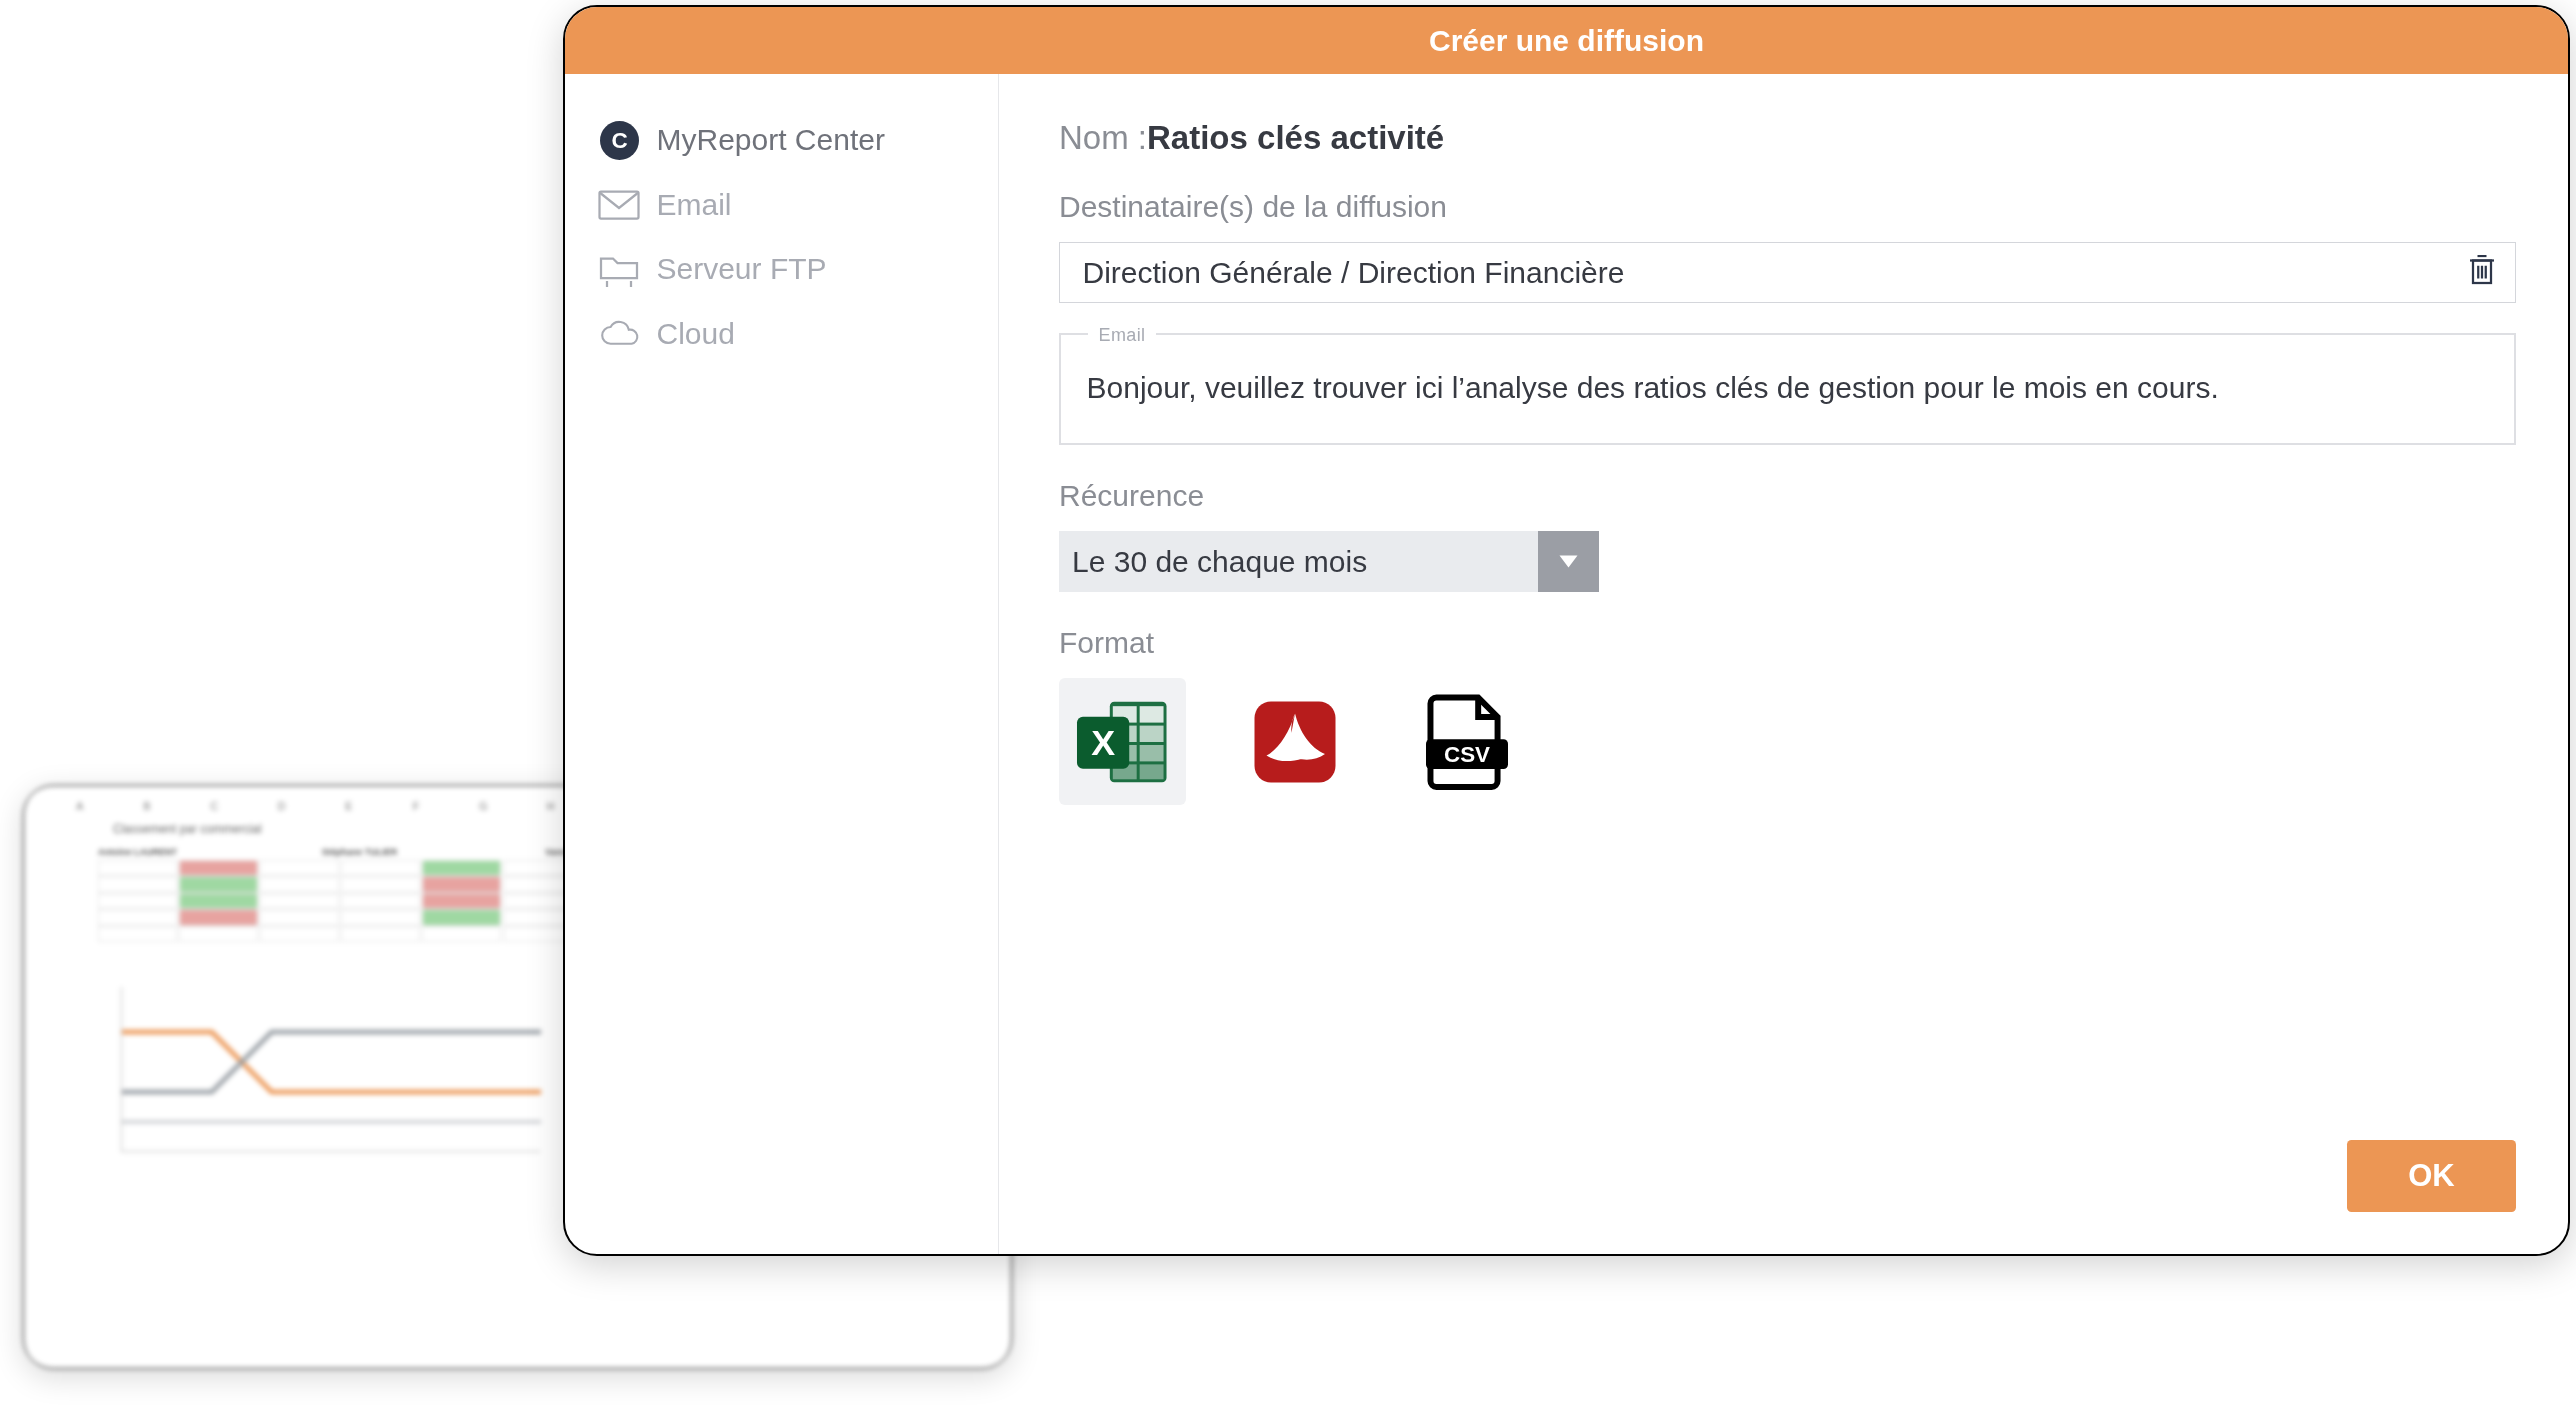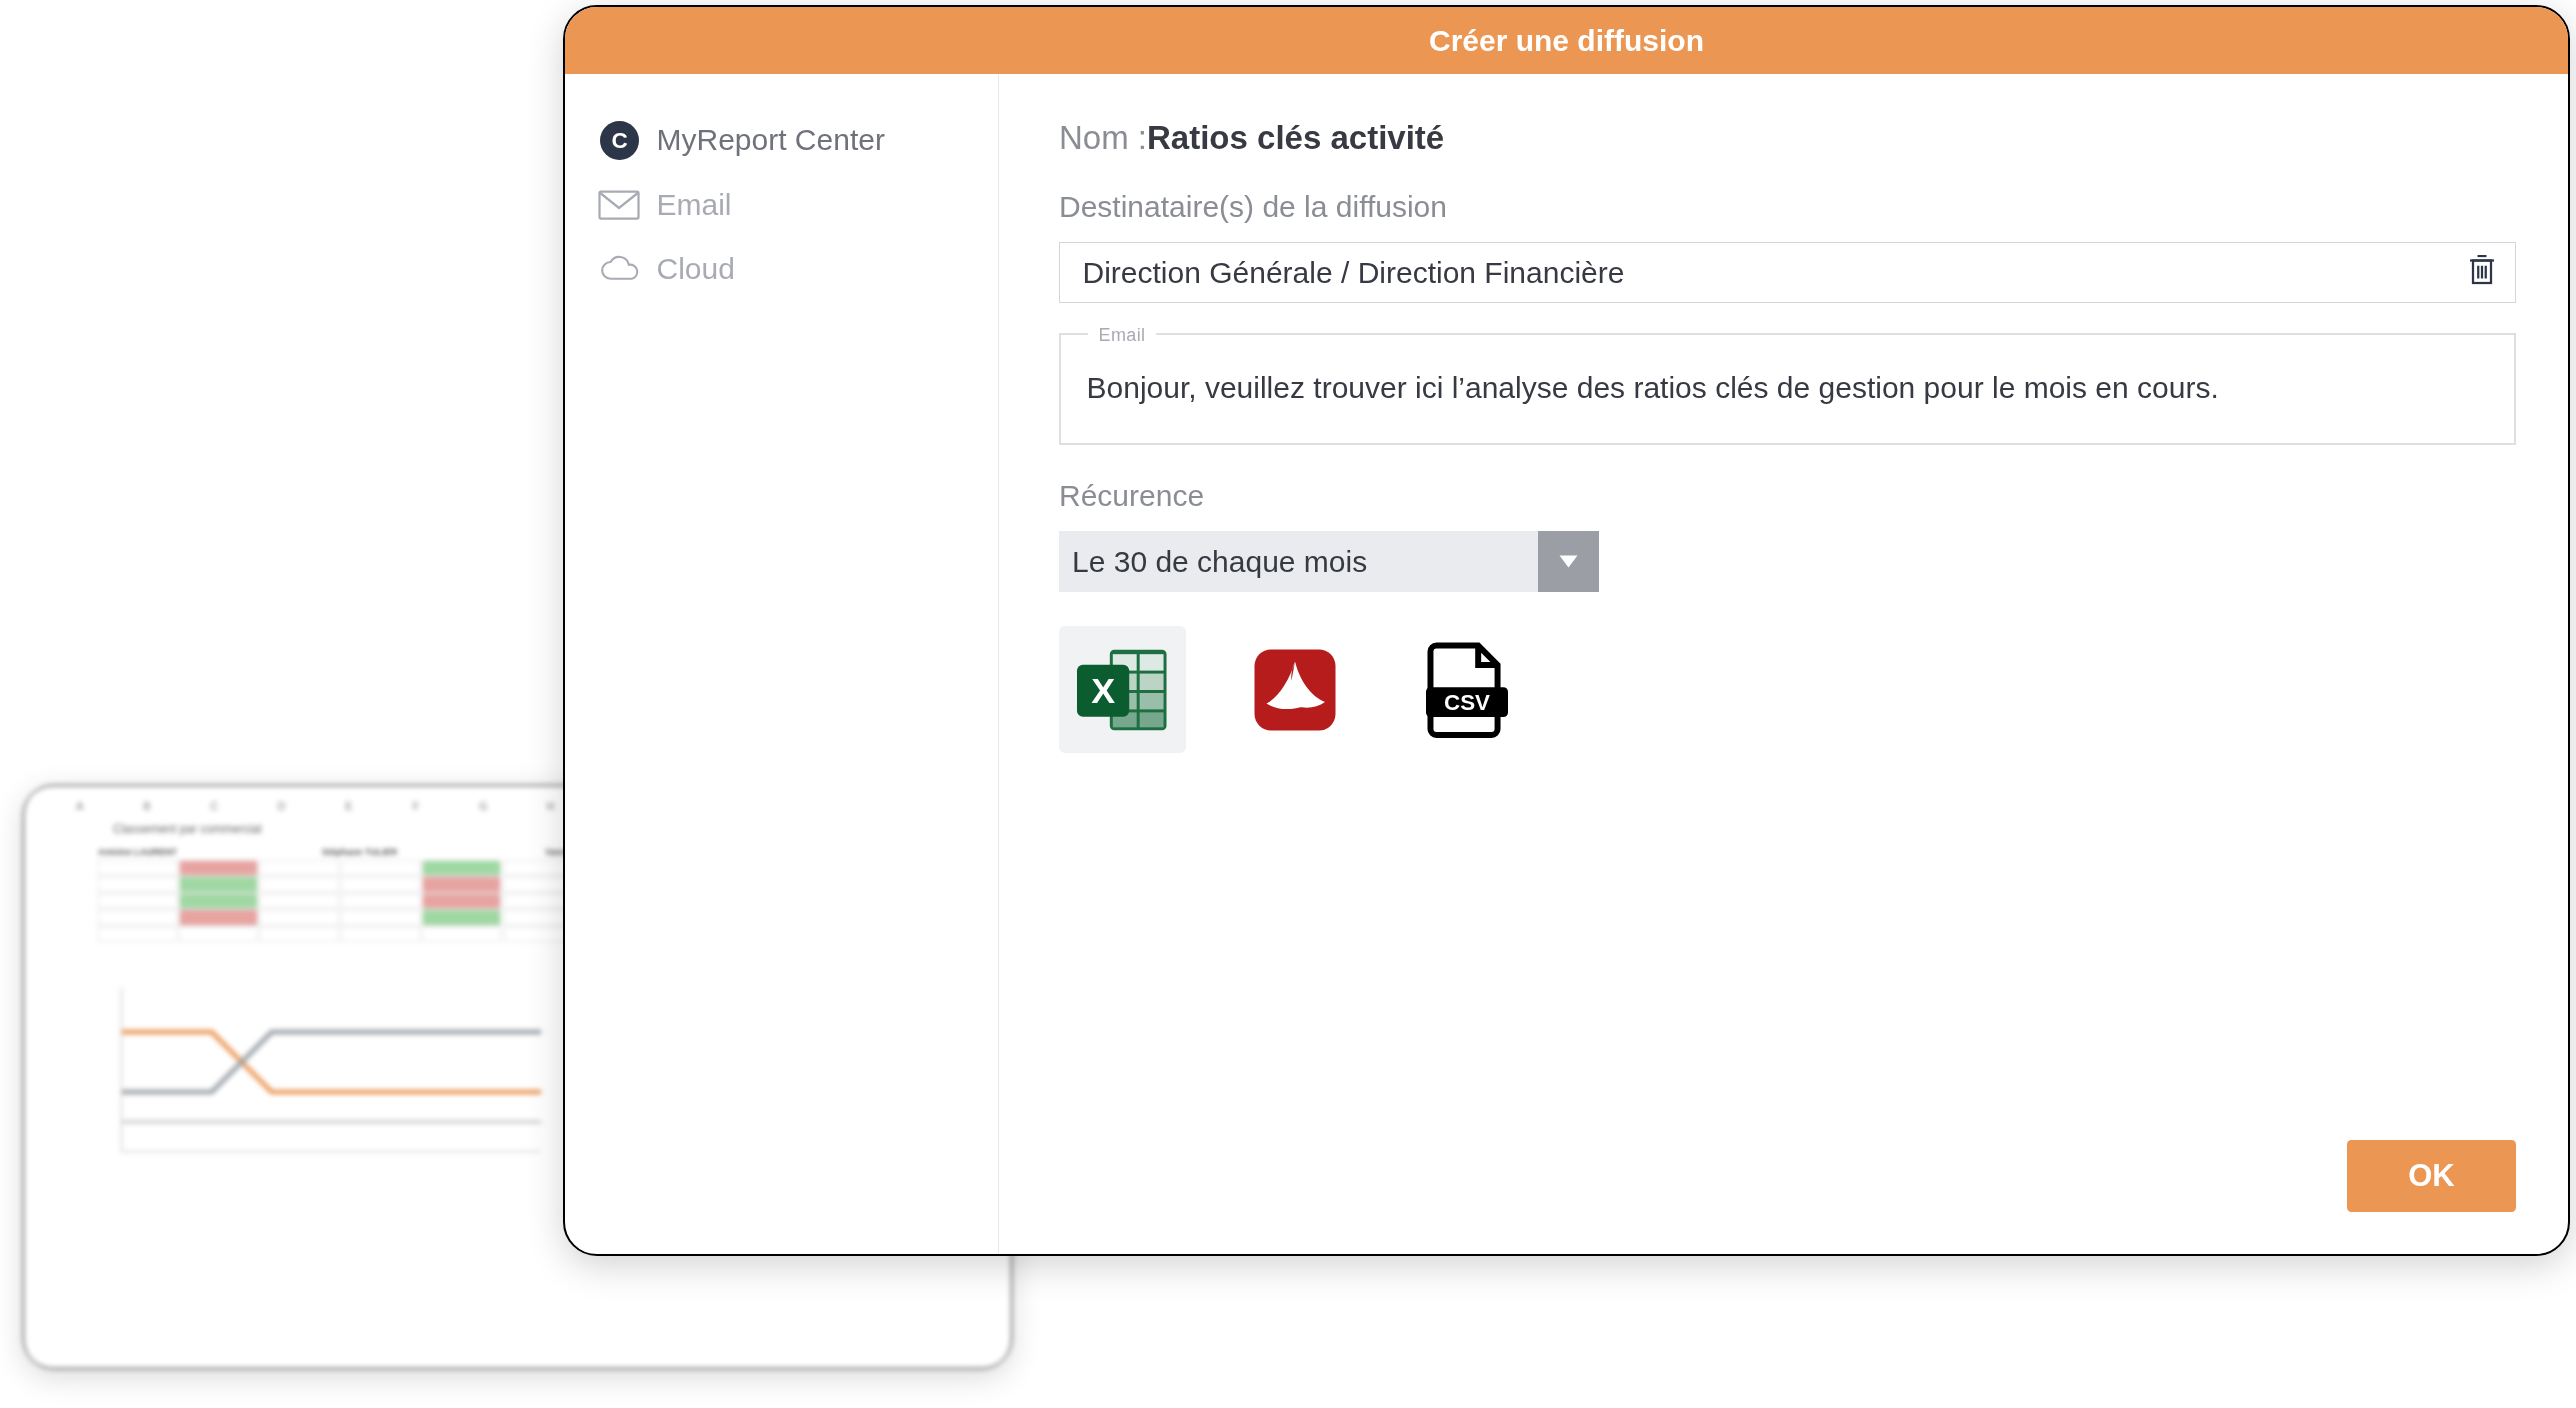--- a/index.html
+++ b/index.html
@@ -350,20 +350,30 @@
       <div class="sidebar-item">
         <span class="ico">
           <svg width="42" height="30" viewBox="0 0 56 40">
               <rect x="2" y="2" width="52" height="36" rx="2" fill="none" stroke="#a8abb3" stroke-width="3"></rect>
               <polyline points="3,4 28,24 53,4" fill="none" stroke="#a8abb3" stroke-width="3"></polyline>
             </svg>
         </span>
         <span>Email</span>
       </div>
 
+      <div class="sidebar-item">
+        <span class="ico">
+          <svg width="42" height="36" viewBox="0 0 56 48">
+              <path d="M4 10 h16 l6 6 h26 v20 h-48 z" fill="none" stroke="#a8abb3" stroke-width="3"></path>
+              <line x1="12" y1="40" x2="12" y2="48" stroke="#a8abb3" stroke-width="3"></line>
+              <line x1="44" y1="40" x2="44" y2="48" stroke="#a8abb3" stroke-width="3"></line>
+            </svg>
+        </span>
+        <span>Serveur FTP</span>
+      </div>
 
       <div class="sidebar-item">
         <span class="ico">
           <svg width="45" height="30" viewBox="0 0 60 40">
               <path d="M18 34 a12 12 0 0 1 0-24 a14 14 0 0 1 26 4 a10 10 0 0 1 4 20 z" fill="none" stroke="#a8abb3" stroke-width="3"></path>
             </svg>
         </span>
         <span>Cloud</span>
       </div>
     </div>
@@ -399,20 +409,21 @@
       <div class="section-label">Récurence</div>
       <div class="select-row">
         <div class="select-display">Le 30 de chaque mois</div>
         <div class="select-btn">
           <svg width="21" height="15" viewBox="0 0 28 20">
               <polygon points="2,2 26,2 14,18" fill="#fff"></polygon>
             </svg>
         </div>
       </div>
 
+      <div class="section-label">Format</div>
       <div class="format-row">
 
         <div class="fmt-btn selected">
           <svg width="97" height="90" viewBox="0 0 130 120">
             <rect x="48" y="6" width="76" height="108" rx="6" fill="#1d6f42"></rect>
             <rect x="52" y="12" width="32" height="22" fill="#fff" opacity=".85"></rect>
               <rect x="88" y="12" width="32" height="22" fill="#fff" opacity=".85"></rect>
             <rect x="52" y="38" width="32" height="22" fill="#fff" opacity=".7"></rect>
               <rect x="88" y="38" width="32" height="22" fill="#fff" opacity=".7"></rect>
             <rect x="52" y="64" width="32" height="22" fill="#fff" opacity=".55"></rect>

